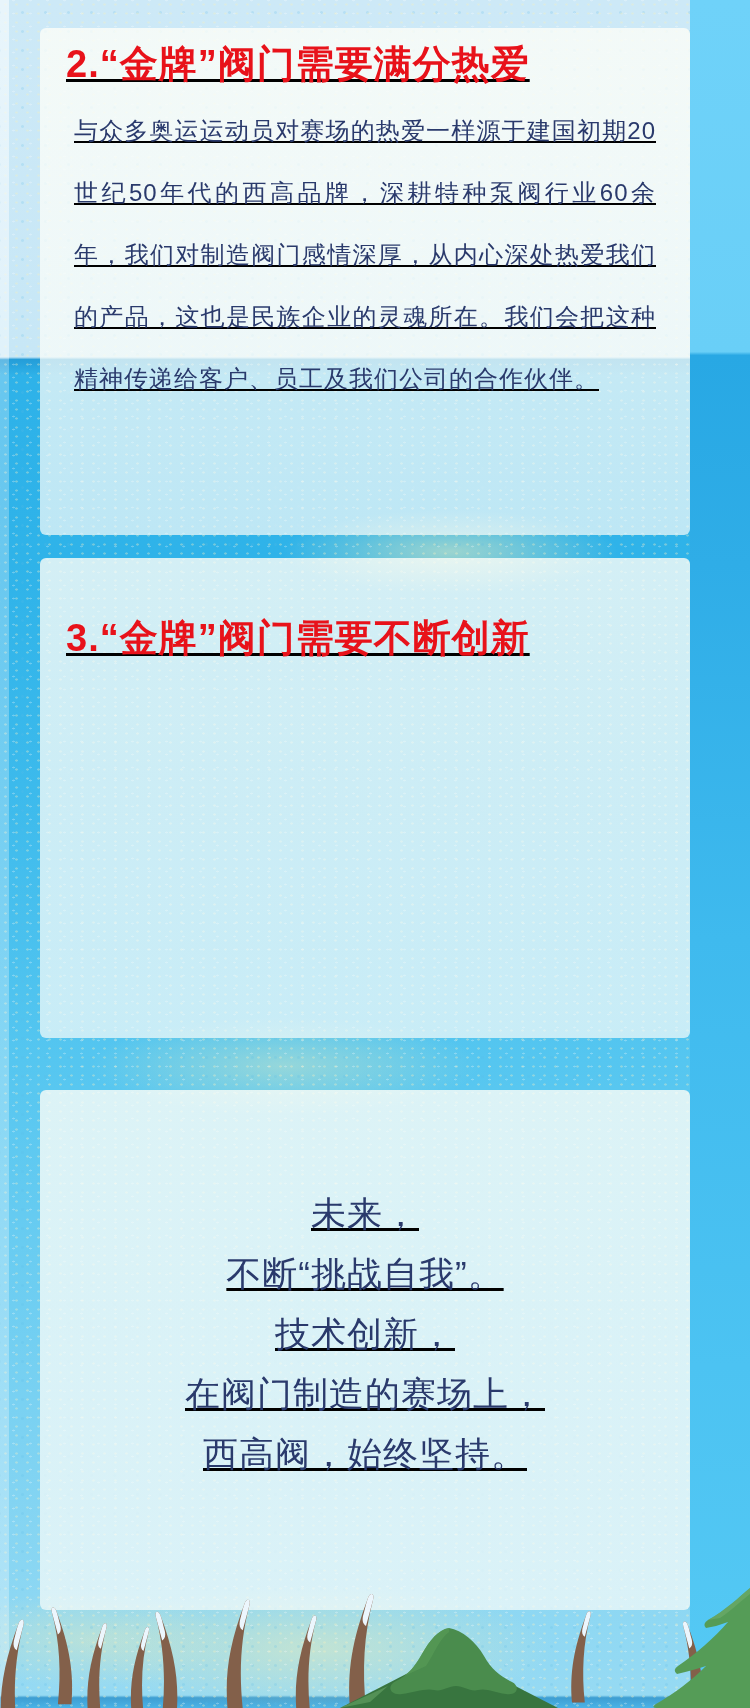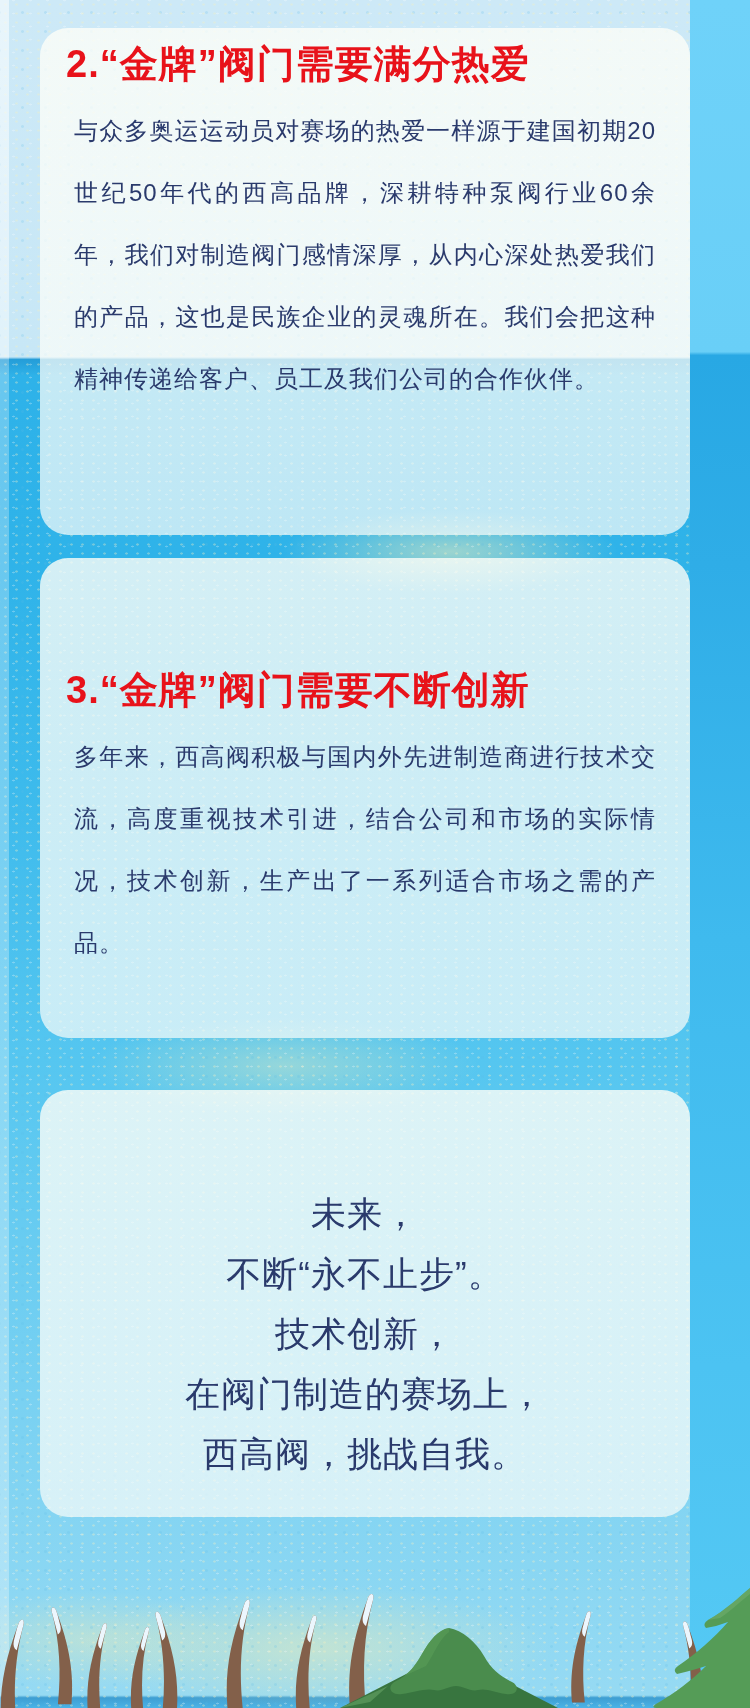--- a/index.html
+++ b/index.html
@@ -44,26 +44,27 @@
   .left-strip{
     position:absolute; top:0; left:0; width:9px; height:100%; z-index:1;
     background:linear-gradient(180deg,
       rgba(255,255,255,0.55) 0%, rgba(255,255,255,0.45) 20.9%,
       rgba(255,255,255,0.28) 21.1%, rgba(255,255,255,0.30) 100%);
   }
   
   .card{
     position:absolute; left:40px; width:650px; z-index:3;
     background:linear-gradient(180deg, rgba(253,254,248,0.80), rgba(250,253,250,0.70));
-    border-radius:28px;
+    border-radius:6px;
     box-sizing:border-box;
+    text-decoration:underline;
   }
   .card1{ top:28px;   height:507px; padding:12px 26px 0; }
-  .card2{ top:558px;  height:480px; padding:108px 26px 0; }
-  .card3{ top:1090px; height:427px; padding:94px 26px 0; }
+  .card2{ top:558px;  height:480px; padding:56px 26px 0; }
+  .card3{ top:1090px; height:520px; padding:94px 26px 0; }
   .heading{
     margin:0 0 12px 0;
     font-size:38px; line-height:48px; font-weight:700;
     letter-spacing:1px;
   }
   .bodytext{
     margin:8px;
     font-size:24px; line-height:62px; font-weight:500;
     letter-spacing:1px;
     text-align:justify;
@@ -90,30 +91,29 @@
   <div class="right-band"></div>
   <div class="left-strip"></div>
 
   <section class="card card1">
     <h2 class="heading" style="color:#e8121a">2.“金牌”阀门需要满分热爱</h2>
     <p class="bodytext" style="color:#2a3a6c">与众多奥运运动员对赛场的热爱一样源于建国初期20世纪50年代的西高品牌，深耕特种泵阀行业60余年，我们对制造阀门感情深厚，从内心深处热爱我们的产品，这也是民族企业的灵魂所在。我们会把这种精神传递给客户、员工及我们公司的合作伙伴。</p>
   </section>
 
   <section class="card card2">
     <h2 class="heading" style="color:#e8121a">3.“金牌”阀门需要不断创新</h2>
-    <p class="bodytext" style="color:#2a3a6c">多年来，西高阀积极与国内外先进制造商进行技术交流，高度重视技术引进，结合公司和市场的实际情况，技术创新，生产出了一系列适合市场之需的产品。</p>
   </section>
 
   <section class="card card3">
     <div style="color:#2a3a6c">
       <div class="closing-line">未来，</div>
-      <div class="closing-line">不断“永不止步”。</div>
+      <div class="closing-line">不断“挑战自我”。</div>
       <div class="closing-line">技术创新，</div>
       <div class="closing-line">在阀门制造的赛场上，</div>
-      <div class="closing-line">西高阀，挑战自我。</div>
+      <div class="closing-line">西高阀，始终坚持。</div>
     </div>
   </section>
 
   <svg class="decor grass-left" viewBox="0 0 430 118" aria-hidden="true">
     <defs>
       <g id="blade">
         <path class="grass-blade-body" d="M10 118 C7 82 12 50 28 8 C30 2 35 3 33 10 C24 44 22 80 26 118 Z"></path>
         <path class="grass-blade-tip" d="M28 8 C30 2 35 3 33 10 L26 36 C23 34 22 31 23 26 C25 19 26 13 28 8 Z"></path>
       </g>
     </defs>

